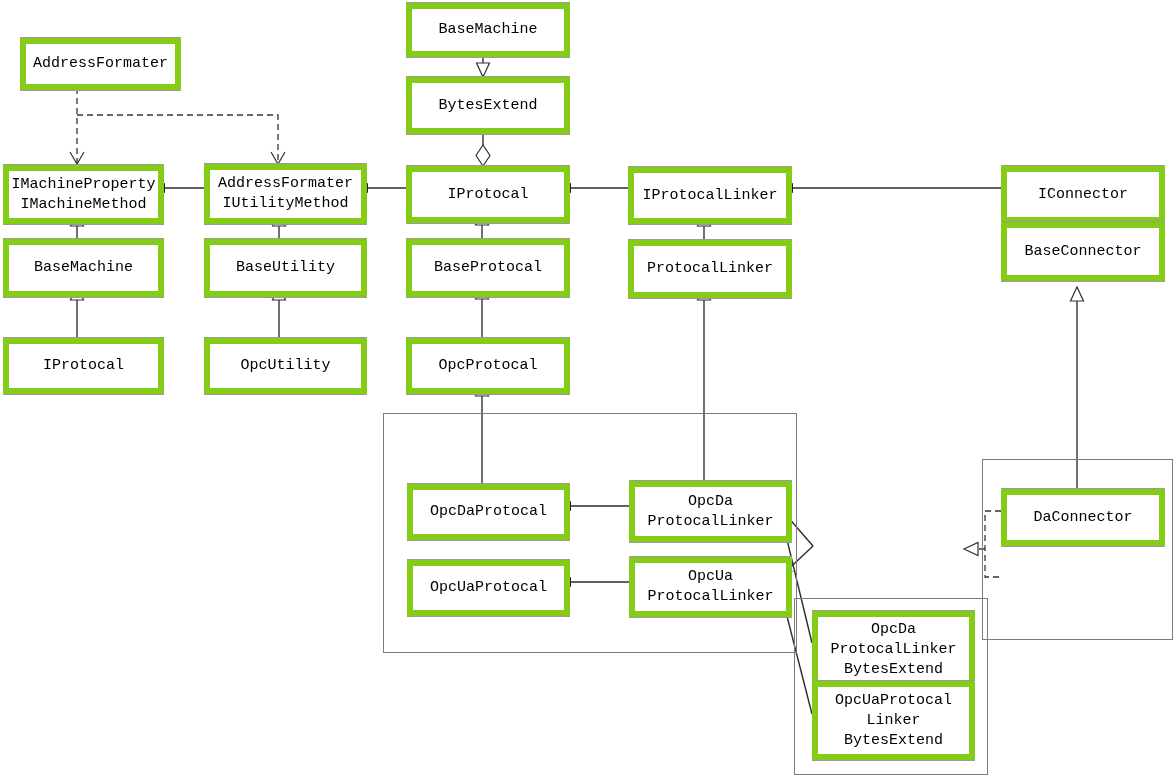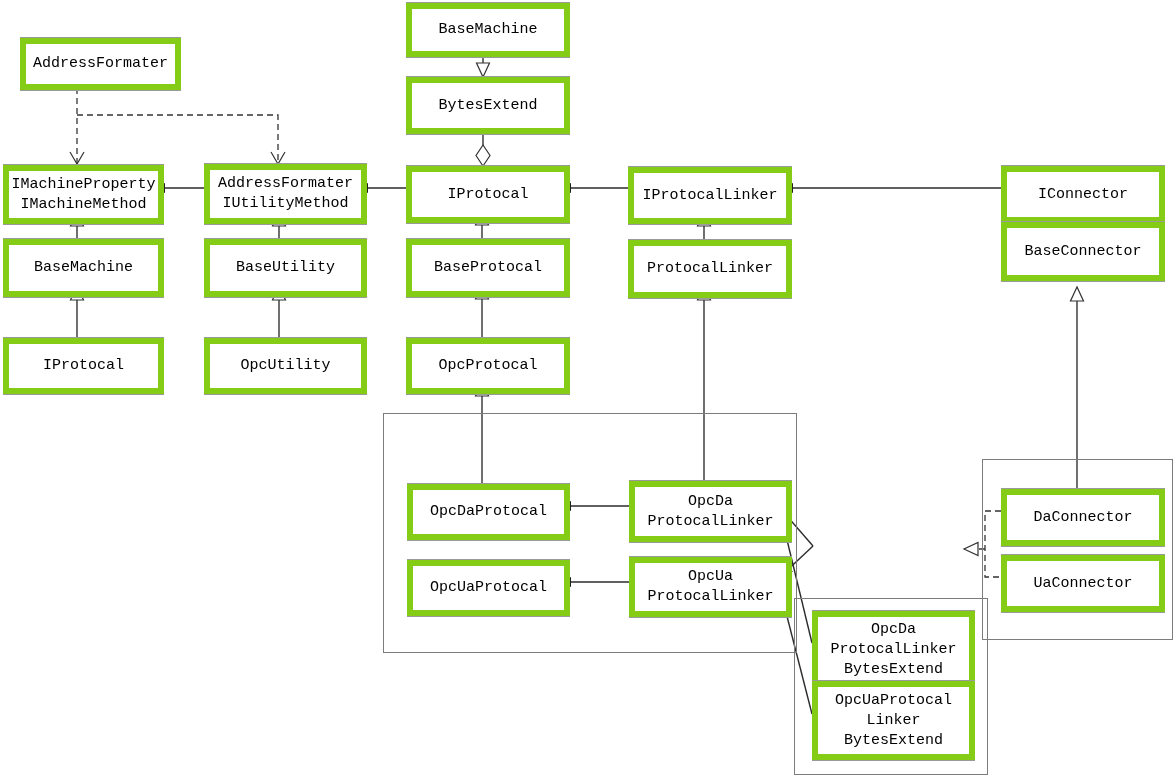--- a/index.html
+++ b/index.html
@@ -160,23 +160,20 @@
   <div class="node" style="left:629px;top:557px;width:151px;height:48px">
     <span class="lbl">OpcUa
 ProtocalLinker</span>
     </div>
 
 
   <div class="node" style="left:1001px;top:489px;width:152px;height:45px">
     <span class="lbl">DaConnector</span>
     </div>
 
-  <div class="node" style="left:1001px;top:555px;width:152px;height:45px">
-    <span class="lbl">UaConnector</span>
-    </div>
 
   <div class="node" style="left:812px;top:611px;width:151px;height:65px">
     <span class="lbl">OpcDa
 ProtocalLinker
 BytesExtend</span>
     </div>
 
   <div class="node" style="left:812px;top:681px;width:151px;height:67px">
     <span class="lbl">OpcUaProtocal
 Linker

